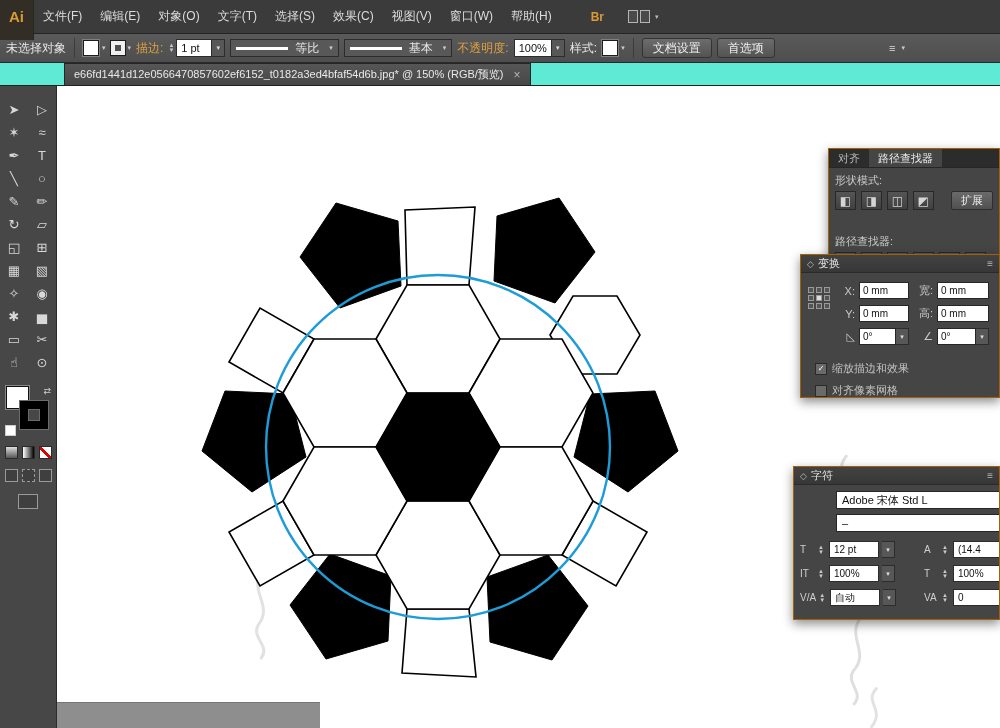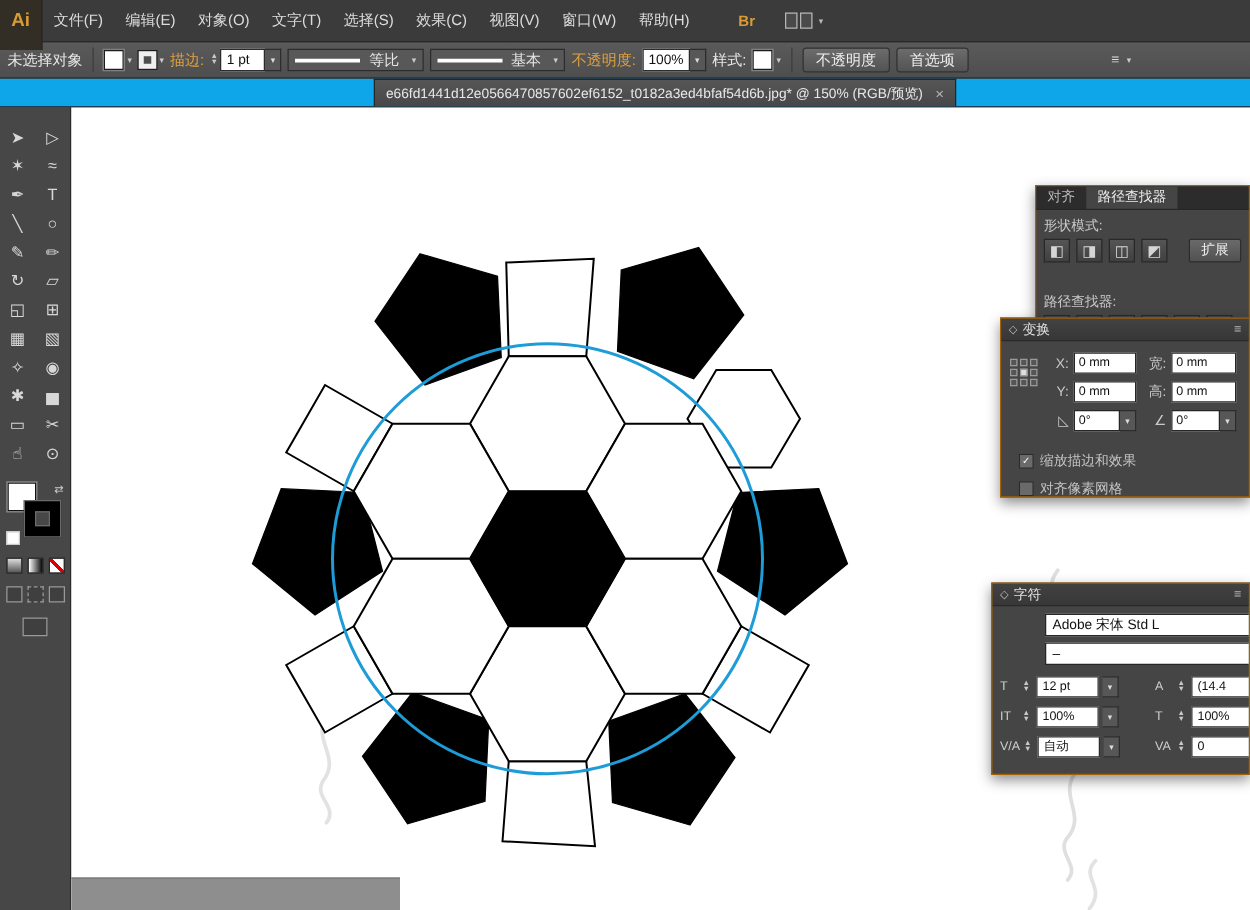--- a/index.html
+++ b/index.html
@@ -24,21 +24,21 @@
   .field{display:inline-flex;align-items:center;}
   .stepper{display:inline-flex;flex-direction:column;margin-right:2px;}
   .stepper i{font-style:normal;font-size:6px;line-height:5px;color:#c9c9c9;}
   .fbox{background:#fff;color:#111;font-size:11px;height:16px;line-height:16px;padding:0 4px;min-width:26px;border:1px solid #2c2c2c;}
   .ddbtn{width:13px;height:18px;background:#575757;border:1px solid #2c2c2c;border-left:none;color:#ddd;font-size:7px;display:inline-flex;align-items:center;justify-content:center;box-sizing:border-box;}
   .profile{display:inline-flex;align-items:center;background:#585858;border:1px solid #2c2c2c;height:18px;padding:0 5px;gap:7px;box-sizing:border-box;}
   .linesample{width:52px;height:3px;background:#fdfdfd;}
   .cbtn{background:linear-gradient(#6c6c6c,#535353);border:1px solid #333;border-radius:3px;color:#eee;font-size:12px;height:20px;padding:0 10px;font-family:inherit;}
   .cb-right{margin-left:auto;margin-right:95px;color:#ddd;font-size:11px;display:flex;align-items:center;gap:3px;}
   
-  .tabbar{height:22px;background:#0ea5e9;border-bottom:1px solid #202020;display:flex;align-items:flex-end;justify-content:center;}
+  .tabbar{height:22px;background:#5eead4;border-bottom:1px solid #202020;display:flex;align-items:flex-end;}
   .doc-tab{margin-left:64px;height:21px;background:linear-gradient(#565656,#474747);border:1px solid #262626;border-bottom:none;display:flex;align-items:center;padding:0 9px;gap:10px;font-size:11px;color:#e8e8e8;}
   .tab-close{color:#b5b5b5;font-size:12px;}
   
   .main{position:absolute;top:86px;left:0;right:0;bottom:0;background:#4a4a4a;}
   .toolbar{position:absolute;left:0;top:0;bottom:0;width:56px;background:#474747;border-right:1px solid #2b2b2b;}
   .tools{display:grid;grid-template-columns:1fr 1fr;padding-top:12px;}
   .tool{height:23px;display:flex;align-items:center;justify-content:center;color:#d8d8d8;font-size:13px;}
   .fs-widget{position:relative;margin:12px 4px 0;height:50px;}
   .fs-fill{position:absolute;left:2px;top:0;width:21px;height:21px;background:#fff;border:1px solid #111;box-shadow:0 0 0 1px #888;}
   .fs-stroke{position:absolute;left:15px;top:14px;width:30px;height:30px;background:#000;border:1px solid #6b6b6b;box-sizing:border-box;}
@@ -150,21 +150,21 @@
   <span class="field">
     <span class="fbox">100%</span>
     <span class="ddbtn">▾</span>
   </span>
   <span>样式:</span>
   <span class="swctl">
     <span class="sw-fill"></span>
     <span class="dd">▾</span>
   </span>
   <span class="vsep"></span>
-  <button class="cbtn">不透明度</button>
+  <button class="cbtn">文档设置</button>
   <button class="cbtn">首选项</button>
   <span class="cb-right">
     <span>≡</span>
     <span class="dd">▾</span>
   </span>
 </div>
 
 <div class="tabbar">
   <div class="doc-tab">
     <span>e66fd1441d12e0566470857602ef6152_t0182a3ed4bfaf54d6b.jpg* @ 150% (RGB/预览)</span>

